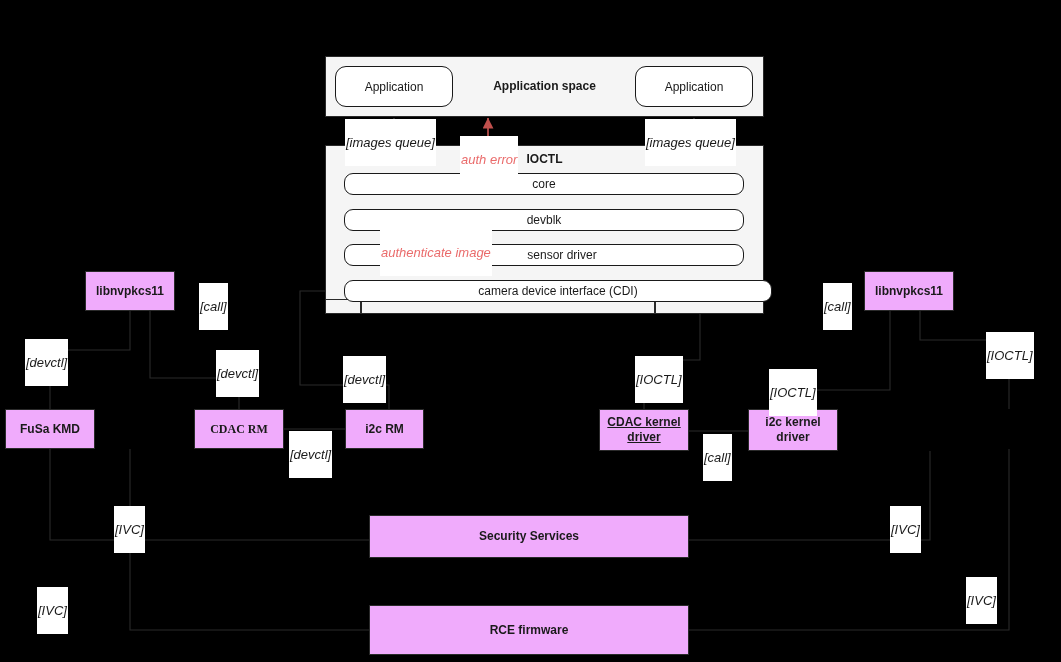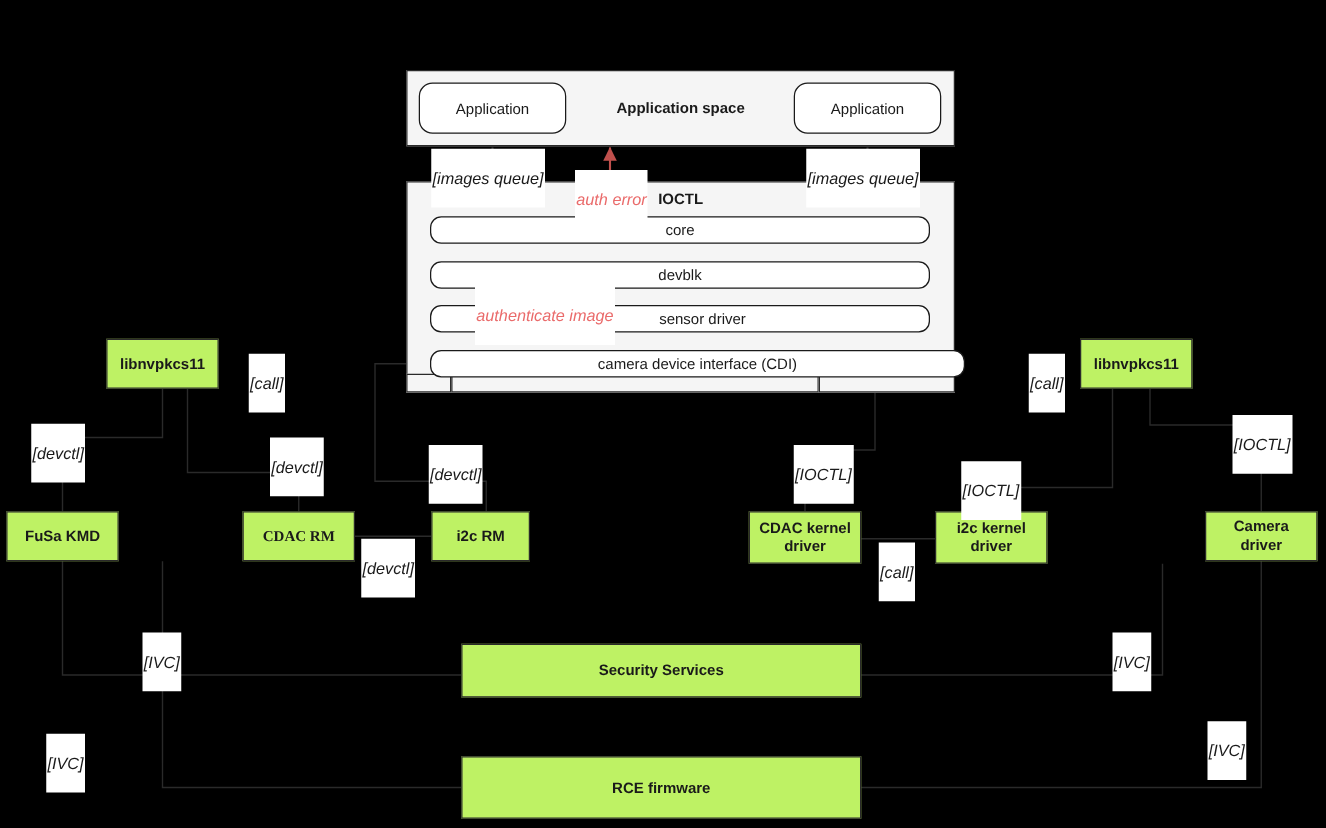--- a/index.html
+++ b/index.html
@@ -21,21 +21,21 @@
     left: 0; top: 0;
     width: 1061px;
     height: 662px;
     pointer-events: none;
   }
 
   
   .box {
     position: absolute;
     box-sizing: border-box;
-    background: #bef264;
+    background: #f0abfc;
     border: 1px solid #2a2a2a;
     display: flex;
     align-items: center;
     justify-content: center;
     text-align: center;
     color: #1a1a1a;
     font-size: 12px;
     font-weight: bold;
     line-height: 1.25;
     padding: 2px 4px;
@@ -181,25 +181,24 @@
   <div class="box" style="left:85px; top:271px; width:90px; height:40px;">libnvpkcs11</div>
 
   <div class="box" style="left:864px; top:271px; width:90px; height:40px;">libnvpkcs11</div>
 
   <div class="box" style="left:5px; top:409px; width:90px; height:40px;">FuSa KMD</div>
 
   <div class="box" style="left:194px; top:409px; width:90px; height:40px;font-family:Liberation Serif, serif;">CDAC RM</div>
 
   <div class="box" style="left:345px; top:409px; width:79px; height:40px;">i2c RM</div>
 
-  <div class="box" style="left:599px; top:409px; width:90px; height:42px;">CDAC kernel driver</div>
+  <div class="box" style="left:599px; top:409px; width:90px; height:42px;text-decoration:underline;">CDAC kernel driver</div>
 
   <div class="box" style="left:748px; top:409px; width:90px; height:42px;">i2c kernel driver</div>
 
-  <div class="box" style="left:964px; top:409px; width:90px; height:40px;">Camera driver</div>
 
   <div class="box" style="left:369px; top:515px; width:320px; height:43px;">Security Services</div>
 
   <div class="box" style="left:369px; top:605px; width:320px; height:50px;text-align:center;">RCE firmware</div>
 
   <div class="elabel" style="left:345px; top:119px;">[images queue]</div>
 
   <div class="elabel" style="left:645px; top:119px;">[images queue]</div>
 
   <div class="elabel red" style="left:449px; top:136px;margin-left:11px;">auth error</div>

